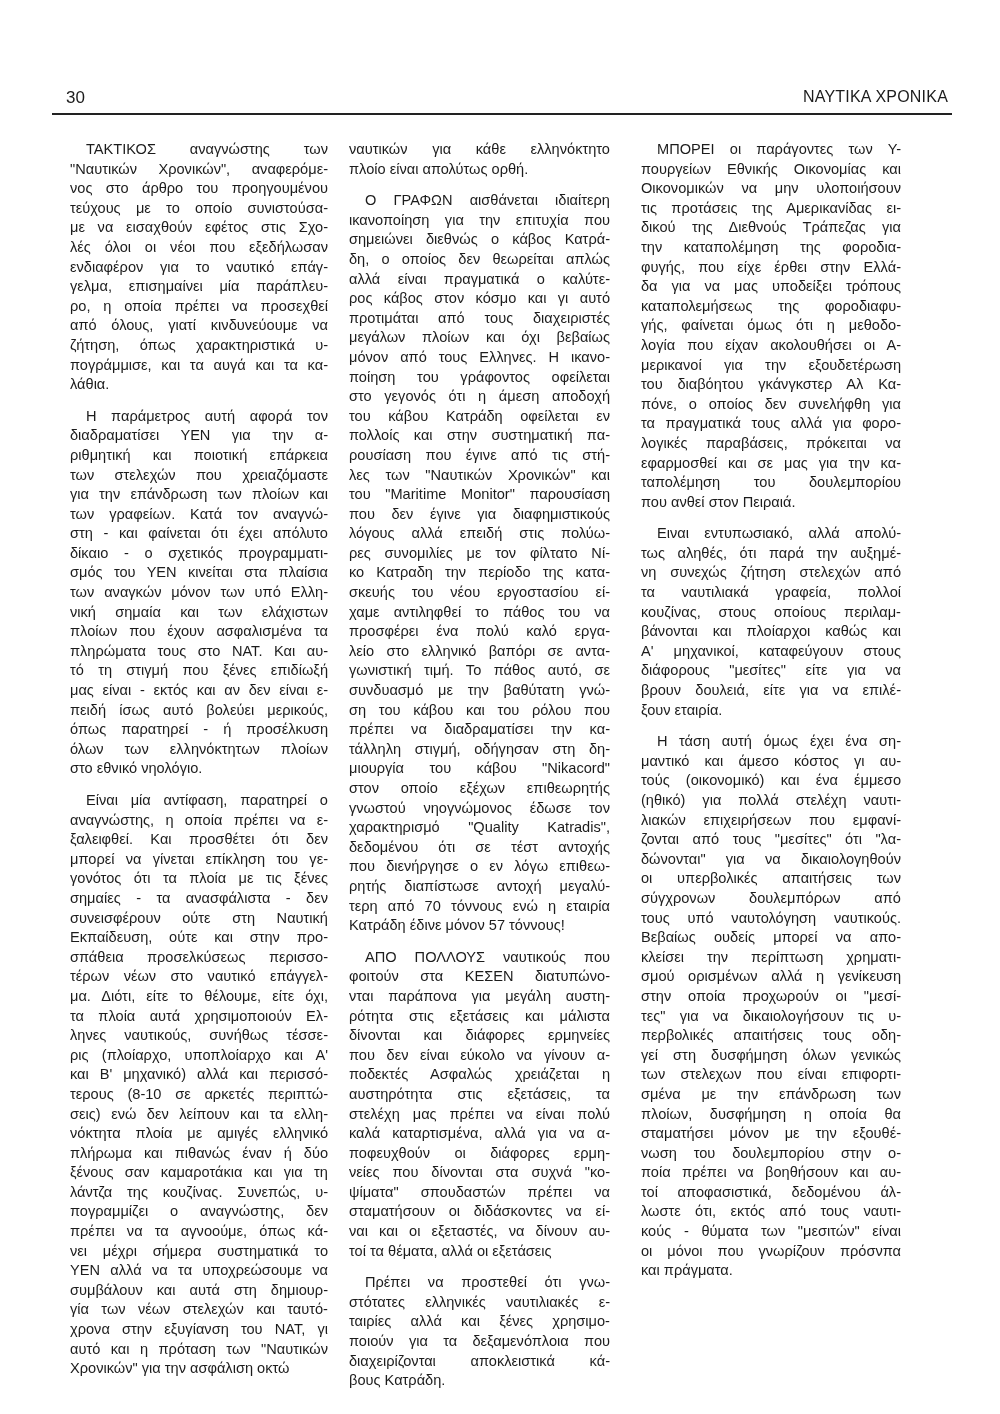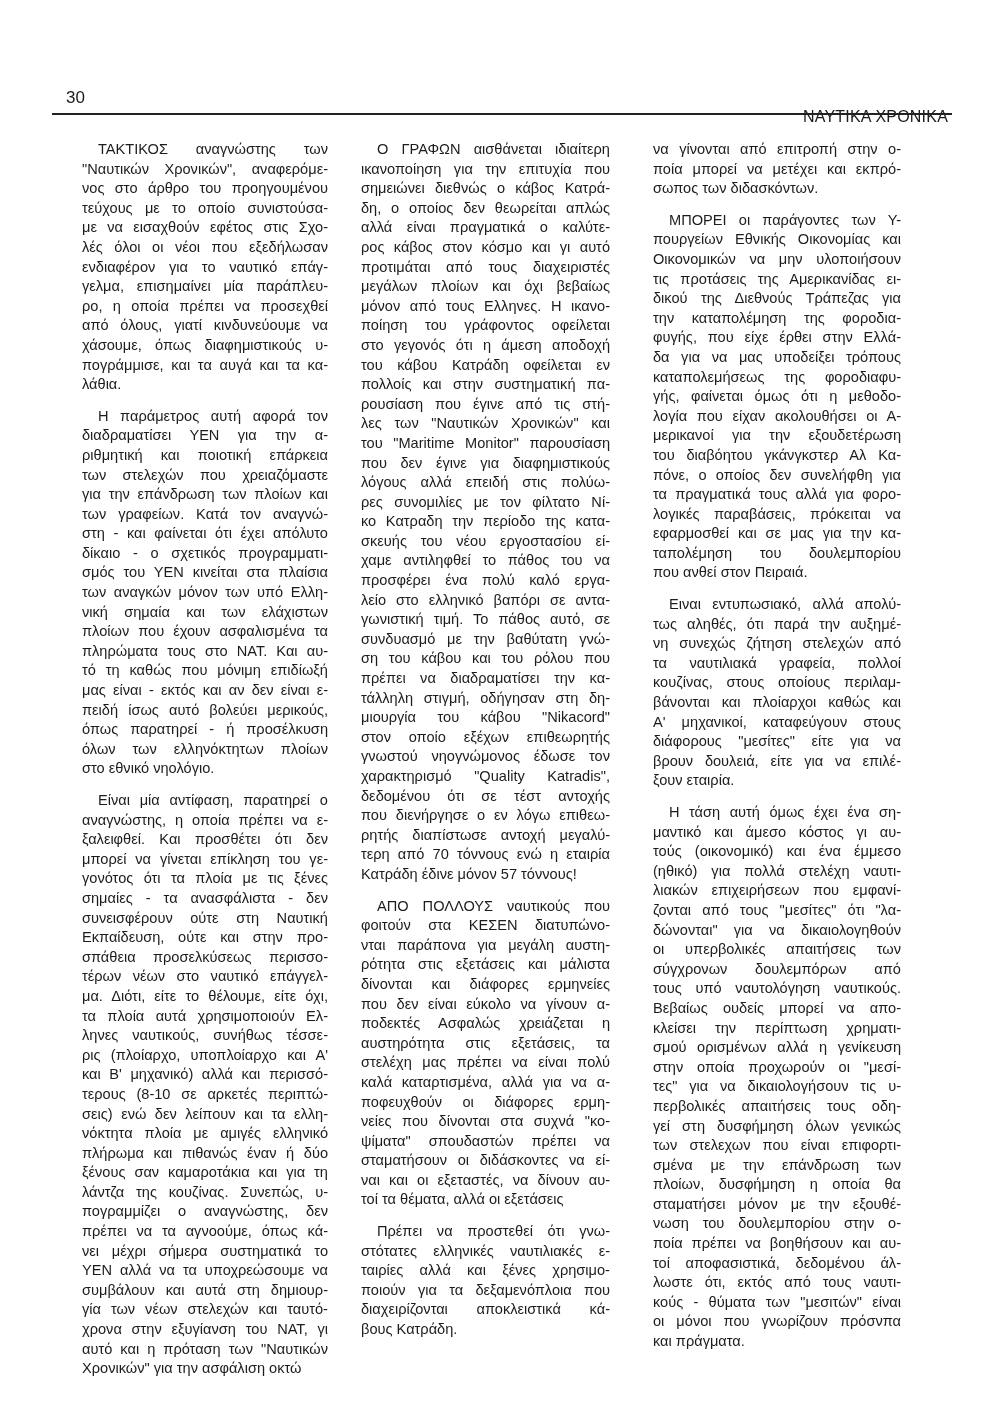--- a/index.html
+++ b/index.html
@@ -2,27 +2,27 @@
 <html><head>
 <meta charset="utf-8">
 <style>
   html, body { margin: 0; padding: 0; }
   body {
     width: 1000px; height: 1414px; background: #ffffff; position: relative; overflow: hidden;
     font-family: "Liberation Sans", "DejaVu Sans", sans-serif; color: #1c1c1c;
   }
   .page-header { position: absolute; left: 66px; top: 88px; width: 882px; height: 22px; text-align: right; }
   .page-number { position: absolute; left: 0; top: 0; font-size: 17px; }
-  .running-title { position: absolute; right: 0; top: 0; font-size: 16px; letter-spacing: 0.2px; margin-top: 20px; }
+  .running-title { position: absolute; right: 0; top: 0; font-size: 16px; letter-spacing: 0.2px; }
   .header-rule { position: absolute; left: 52px; top: 113px; width: 900px; height: 2px; background: #222; }
   .column { position: absolute; top: 140px; }
   .col-1 { left: 66px; width: 262px; }
   .col-2 { left: 345px; width: 265px; }
   .col-3 { left: 637px; width: 264px; }
-  .para { margin: 0 0 12px 16px; }
+  .para { margin: 0 0 12px 4px; }
   .line {
     display: block; font-size: 14.6px; line-height: 19.6px; height: 19.6px;
     text-align: justify; text-align-last: justify; white-space: nowrap; overflow: hidden;
   }
   .line.last { text-align-last: left; }
   .line.first { padding-left: 16px; }
 </style>
 </head>
 <body>
 
@@ -37,39 +37,39 @@
       <span class="line first">ΤΑΚΤΙΚΟΣ αναγνώστης των</span>
       <span class="line">"Ναυτικών Χρονικών", αναφερόμε-</span>
       <span class="line">νος στο άρθρο του προηγουμένου</span>
       <span class="line">τεύχους με το οποίο συνιστούσα-</span>
       <span class="line">με να εισαχθούν εφέτος στις Σχο-</span>
       <span class="line">λές όλοι οι νέοι που εξεδήλωσαν</span>
       <span class="line">ενδιαφέρον για το ναυτικό επάγ-</span>
       <span class="line">γελμα, επισημαίνει μία παράπλευ-</span>
       <span class="line">ρο, η οποία πρέπει να προσεχθεί</span>
       <span class="line">από όλους, γιατί κινδυνεύουμε να</span>
-      <span class="line">χάσουμε, όπως διαφημιστικούς υ-</span>
+      <span class="line">ζήτηση, όπως χαρακτηριστικά υ-</span>
       <span class="line">πογράμμισε, και τα αυγά και τα κα-</span>
       <span class="line last">λάθια.</span>
     </div>
     <div class="para">
       <span class="line first">Η παράμετρος αυτή αφορά τον</span>
       <span class="line">διαδραματίσει ΥΕΝ για την α-</span>
       <span class="line">ριθμητική και ποιοτική επάρκεια</span>
       <span class="line">των στελεχών που χρειαζόμαστε</span>
       <span class="line">για την επάνδρωση των πλοίων και</span>
       <span class="line">των γραφείων. Κατά τον αναγνώ-</span>
       <span class="line">στη - και φαίνεται ότι έχει απόλυτο</span>
       <span class="line">δίκαιο - ο σχετικός προγραμματι-</span>
       <span class="line">σμός του ΥΕΝ κινείται στα πλαίσια</span>
       <span class="line">των αναγκών μόνον των υπό Ελλη-</span>
       <span class="line">νική σημαία και  των ελάχιστων</span>
       <span class="line">πλοίων που έχουν ασφαλισμένα τα</span>
       <span class="line">πληρώματα τους στο ΝΑΤ. Και αυ-</span>
-      <span class="line">τό τη καθώς που μόνιμη επιδίωξή</span>
+      <span class="line">τό τη στιγμή που ξένες επιδίωξή</span>
       <span class="line">μας είναι - εκτός και αν δεν είναι ε-</span>
       <span class="line">πειδή ίσως αυτό βολεύει μερικούς,</span>
       <span class="line">όπως παρατηρεί - ή προσέλκυση</span>
       <span class="line">όλων των ελληνόκτητων πλοίων</span>
       <span class="line last">στο εθνικό νηολόγιο.</span>
     </div>
     <div class="para">
       <span class="line first">Είναι μία αντίφαση, παρατηρεί ο</span>
       <span class="line">αναγνώστης, η οποία πρέπει να ε-</span>
       <span class="line">ξαλειφθεί. Και προσθέτει ότι δεν</span>
@@ -96,20 +96,24 @@
       <span class="line">νει μέχρι σήμερα συστηματικά το</span>
       <span class="line">ΥΕΝ αλλά να τα υποχρεώσουμε να</span>
       <span class="line">συμβάλουν και αυτά στη δημιουρ-</span>
       <span class="line">γία των νέων στελεχών και ταυτό-</span>
       <span class="line">χρονα στην εξυγίανση του ΝΑΤ, γι</span>
       <span class="line">αυτό και η πρόταση των "Ναυτικών</span>
       <span class="line last">Χρονικών" για την ασφάλιση οκτώ</span>
     </div>
   </div>
 <div class="column col-2">
+    <div class="para">
+      <span class="line">ναυτικών για κάθε ελληνόκτητο</span>
+      <span class="line last">πλοίο είναι απολύτως ορθή.</span>
+    </div>
     <div class="para">
       <span class="line first">Ο ΓΡΑΦΩΝ αισθάνεται ιδιαίτερη</span>
       <span class="line">ικανοποίηση για την επιτυχία που</span>
       <span class="line">σημειώνει διεθνώς ο κάβος Κατρά-</span>
       <span class="line">δη, ο οποίος δεν θεωρείται απλώς</span>
       <span class="line">αλλά είναι πραγματικά ο καλύτε-</span>
       <span class="line">ρος κάβος στον κόσμο και γι αυτό</span>
       <span class="line">προτιμάται από τους διαχειριστές</span>
       <span class="line">μεγάλων πλοίων και όχι βεβαίως</span>
       <span class="line">μόνον από τους Ελληνες. Η ικανο-</span>
@@ -165,25 +169,20 @@
       <span class="line first">Πρέπει να προστεθεί ότι γνω-</span>
       <span class="line">στότατες ελληνικές ναυτιλιακές ε-</span>
       <span class="line">ταιρίες αλλά και ξένες χρησιμο-</span>
       <span class="line">ποιούν για τα δεξαμενόπλοια που</span>
       <span class="line">διαχειρίζονται αποκλειστικά κά-</span>
       <span class="line last">βους Κατράδη.</span>
     </div>
   </div>
 <div class="column col-3">
     <div class="para">
-      <span class="line">να γίνονται από επιτροπή στην ο-</span>
-      <span class="line">ποία μπορεί να μετέχει και εκπρό-</span>
-      <span class="line last">σωπος των διδασκόντων.</span>
-    </div>
-    <div class="para">
       <span class="line first">ΜΠΟΡΕΙ οι παράγοντες των Υ-</span>
       <span class="line">πουργείων Εθνικής Οικονομίας και</span>
       <span class="line">Οικονομικών να μην υλοποιήσουν</span>
       <span class="line">τις προτάσεις της Αμερικανίδας ει-</span>
       <span class="line">δικού της Διεθνούς Τράπεζας για</span>
       <span class="line">την καταπολέμηση της φοροδια-</span>
       <span class="line">φυγής, που είχε έρθει στην Ελλά-</span>
       <span class="line">δα για να μας υποδείξει τρόπους</span>
       <span class="line">καταπολεμήσεως της φοροδιαφυ-</span>
       <span class="line">γής, φαίνεται όμως ότι η μεθοδο-</span>

